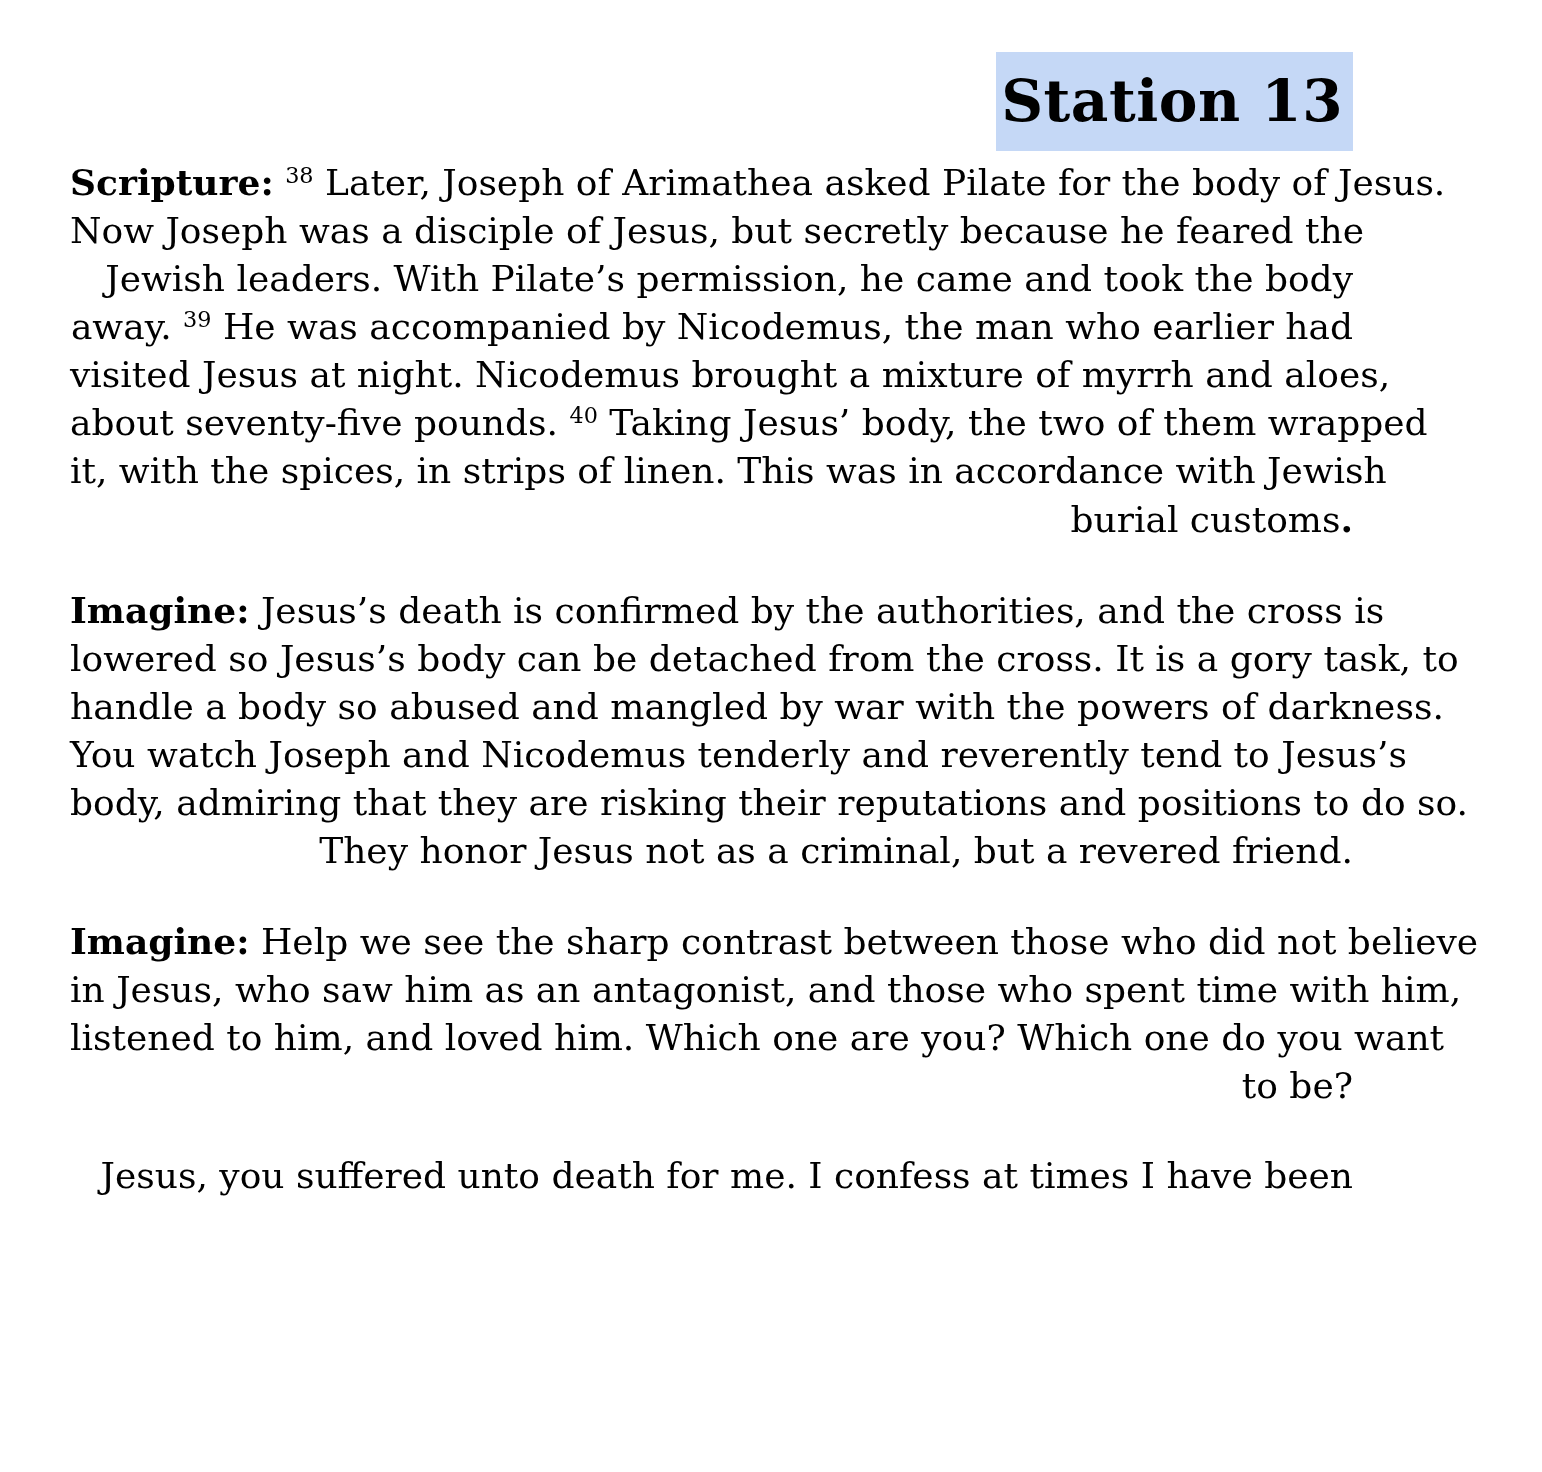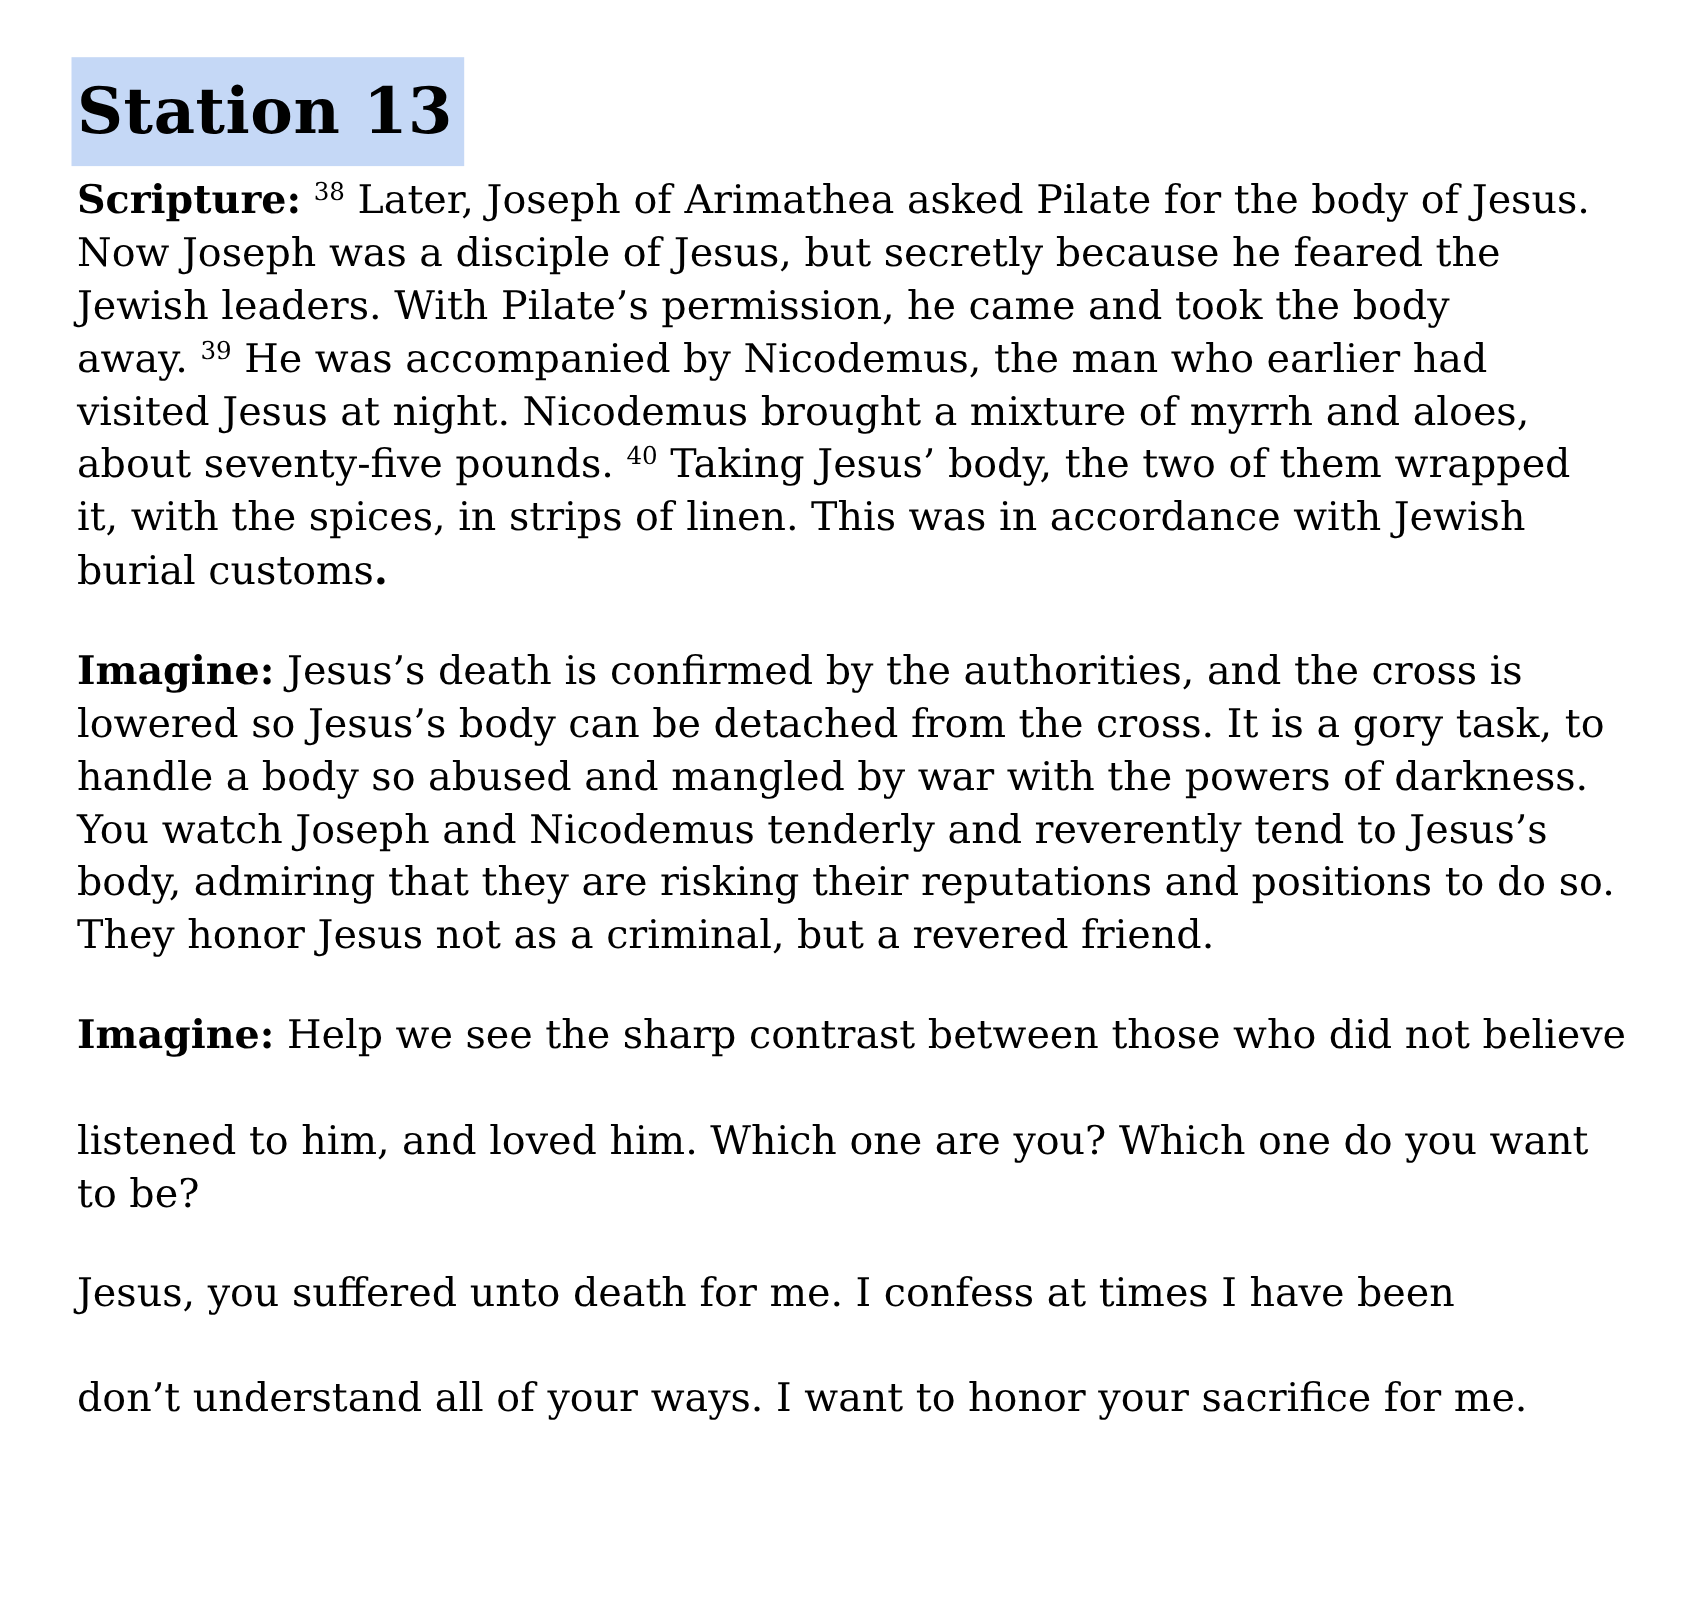--- a/index.html
+++ b/index.html
@@ -8,20 +8,21 @@
   body {
     width: 1542px;
     height: 1472px;
     background: var(--paper);
     color: var(--ink);
     font-family: "DejaVu Serif", "Liberation Serif", serif;
   }
   main.doc {
     padding: 52px 40px 0 70px;
     width: 1393px;
+    text-align: right;
   }
   h1.title-line {
     margin: 0 0 7px 0;
     font-size: 58px;
     line-height: 99px;
     font-weight: bold;
     letter-spacing: 0.5px;
   }
   h1.title-line .hl {
     display: inline-block;
@@ -49,16 +50,16 @@
 </head>
 <body>
 
 <main class="doc">
   <h1 class="title-line"><span class="hl">Station 13</span></h1>
 
   <p class="para"><b>Scripture:</b><span> </span><sup>38</sup><span> Later, Joseph of Arimathea asked Pilate for the body of Jesus.</span><br><span>Now Joseph was a disciple of Jesus, but secretly because he feared the</span><br><span>Jewish leaders. With Pilate’s permission, he came and took the body</span><br><span>away. </span><sup>39</sup><span> He was accompanied by Nicodemus, the man who earlier had</span><br><span>visited Jesus at night. Nicodemus brought a mixture of myrrh and aloes,</span><br><span>about seventy-five pounds. </span><sup>40</sup><span> Taking Jesus’ body, the two of them wrapped</span><br><span>it, with the spices, in strips of linen. This was in accordance with Jewish</span><br><span>burial customs</span><b>.</b></p>
 
   <p class="para"><b>Imagine:</b><span> Jesus’s death is confirmed by the authorities, and the cross is</span><br><span>lowered so Jesus’s body can be detached from the cross. It is a gory task, to</span><br><span>handle a body so abused and mangled by war with the powers of darkness.</span><br><span>You watch Joseph and Nicodemus tenderly and reverently tend to Jesus’s</span><br><span>body, admiring that they are risking their reputations and positions to do so.</span><br><span>They honor Jesus not as a criminal, but a revered friend.</span></p>
 
-  <p class="para"><b>Imagine:</b><span> Help we see the sharp contrast between those who did not believe</span><br><br><span>listened to him, and loved him. Which one are you? Which one do you want</span><br><span>to be?</span></p>
+  <p class="para"><b>Imagine:</b><span> Help we see the sharp contrast between those who did not believe</span><br><span>in Jesus, who saw him as an antagonist, and those who spent time with him,</span><br><span>listened to him, and loved him. Which one are you? Which one do you want</span><br><span>to be?</span></p>
 
-  <p class="para italic"><span>Jesus, you suffered unto death for me. I confess at times I have been</span><br><br><span>don’t understand all of your ways. I want to honor your sacrifice for me.</span><br></p>
+  <p class="para italic"><span>Jesus, you suffered unto death for me. I confess at times I have been</span><br><br><br></p>
 </main>
 
 </body></html>

